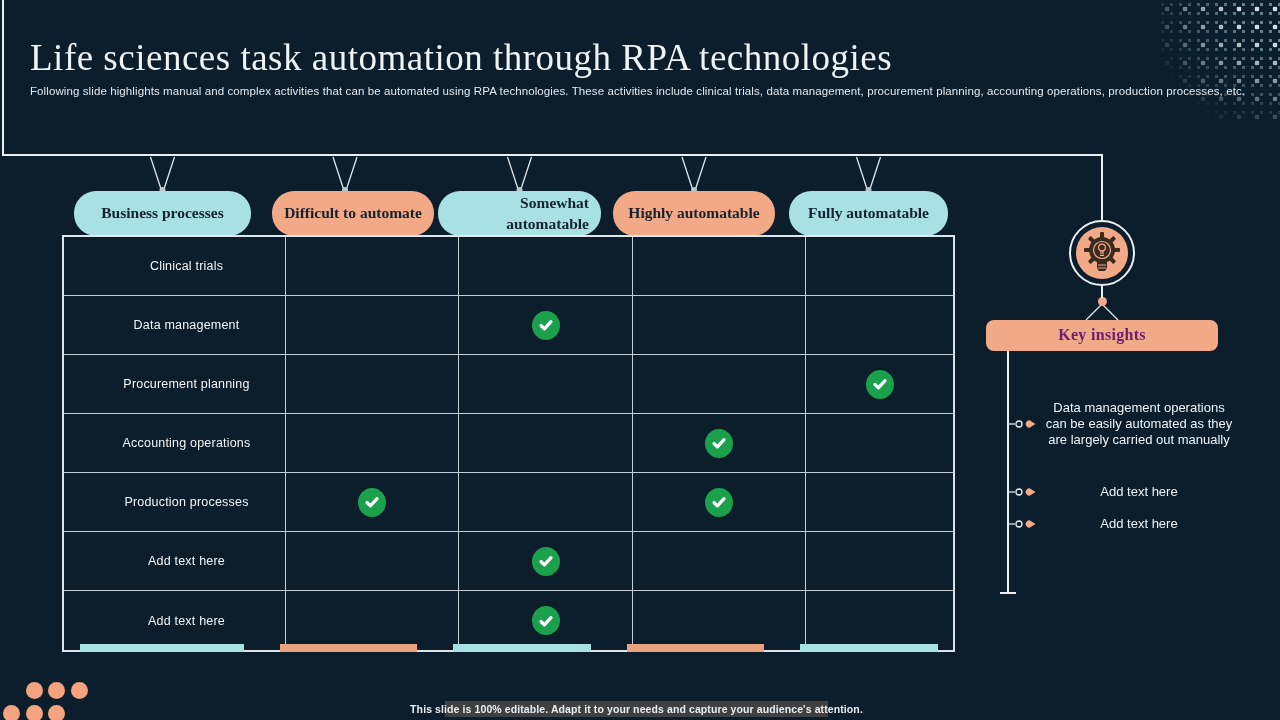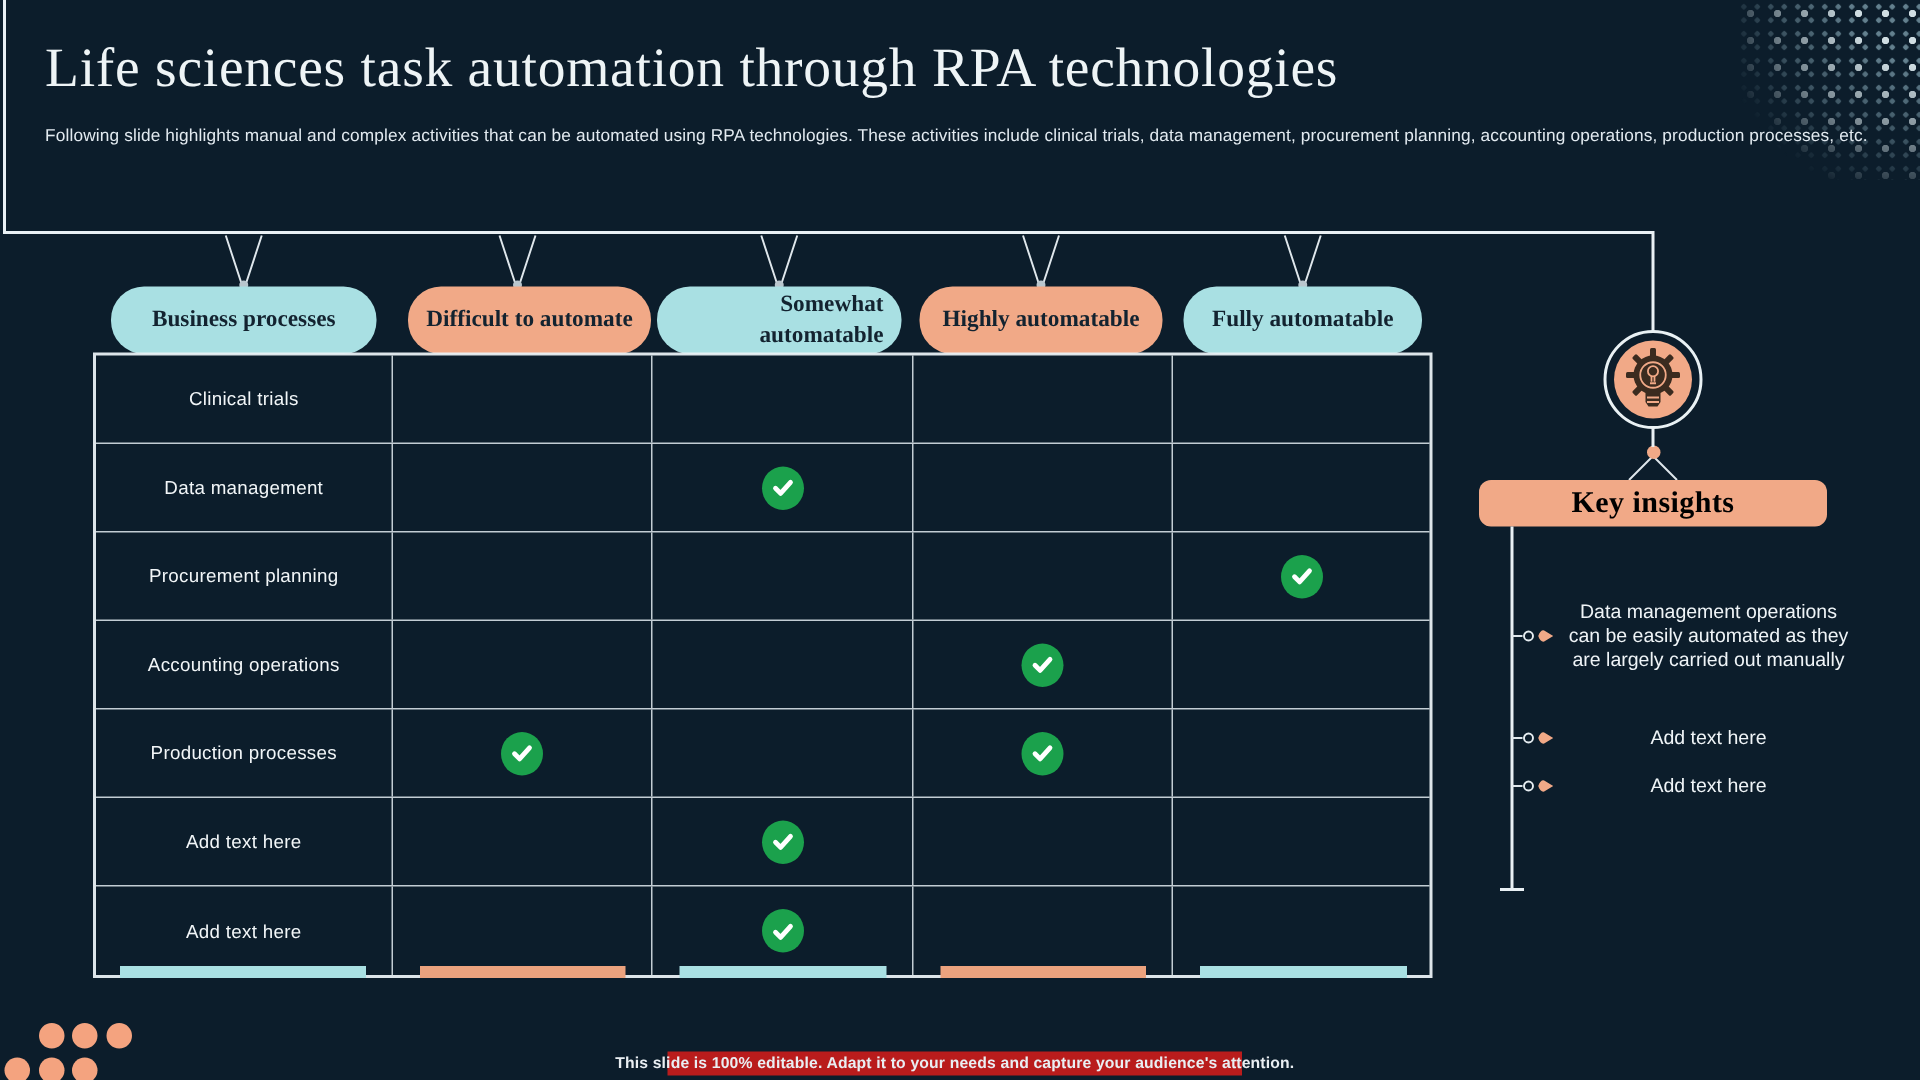--- a/index.html
+++ b/index.html
@@ -23,21 +23,21 @@
     position:absolute; right:0; top:0; width:122px; height:120px;
     background-image:
       radial-gradient(circle, #cfdde2 2.3px, transparent 2.6px),
       radial-gradient(circle, #63808e 1.6px, transparent 1.9px);
     background-size: 18px 18px, 9px 9px;
     -webkit-mask-image: radial-gradient(circle at 100% 0%, #000 25%, rgba(0,0,0,.55) 55%, transparent 80%);
     mask-image: radial-gradient(circle at 100% 0%, #000 25%, rgba(0,0,0,.55) 55%, transparent 80%);
   }
 
   .title {
-    position:absolute; left:30px; top:24px; width:1000px;
+    position:absolute; left:30px; top:36px; width:1000px;
     font-family:"Liberation Serif", serif; font-size:37px; font-weight:500;
     color:#eef4f6; letter-spacing:.5px; white-space:nowrap;
   }
   .subtitle {
     position:absolute; left:30px; top:85px; width:1160px;
     font-size:11.5px; color:#e2eaf0; white-space:nowrap; letter-spacing:.1px;
   }
 
   svg.overlay { position:absolute; left:0; top:0; width:1280px; height:720px; pointer-events:none; }
 
@@ -51,21 +51,21 @@
   .pill.teal  { background:#a9e0e3; }
   .pill.peach { background:#f1a987; }
 
   
   .matrix-table {
     position:absolute; left:62px; top:235px; width:893px;
     border:2px solid rgba(233,240,244,.95);
   }
   .trow {
     display:grid; grid-template-columns:198px 173px 174px 173px 1fr;
-    height:59px; border-bottom:1.5px solid rgba(228,236,242,.85);
+    height:59px; border-bottom:1.5px solid rgba(228,236,242,.85);padding-left:24px;
   }
   .trow:last-child { border-bottom:none; }
   .tcell {
     border-right:1.5px solid rgba(228,236,242,.85);
     display:flex; align-items:center; justify-content:center;
   }
   .tcell:last-child { border-right:none; }
   .tcell.label-cell { font-size:12.5px; color:#f2f6f8; letter-spacing:.2px; }
   .check {
     width:28px; height:29px; border-radius:50%; background:#1ba14c;
@@ -87,40 +87,40 @@
     border-radius:50%; background:#f1a987;
     display:flex; align-items:center; justify-content:center;
   }
   .badge-dot {
     position:absolute; left:1098px; top:297px; width:9px; height:9px;
     border-radius:50%; background:#f1a987;
   }
   .insight-banner {
     position:absolute; left:986px; top:320px; width:232px; height:31px;
     background:#f1a987; border-radius:8px; text-align:center;
-    font-family:"Liberation Serif", serif; font-weight:bold; font-size:20px;
-    color:#000000; line-height:30px; letter-spacing:.3px;
+    font-family:"Liberation Serif", serif; font-weight:bold; font-size:16px;
+    color:#701a75; line-height:30px; letter-spacing:.3px;
   }
   .insight-item {
     position:absolute; left:1008px; width:228px;
     display:flex; align-items:center; gap:5px;
   }
   .insight-item .insight-text { flex:1; font-size:13px; line-height:16px; color:#eff4f7;text-align:center; }
   .insight-item:nth-of-type(1) { top:400px; }
   .insight-item:nth-of-type(2) { top:484px; }
   .insight-item:nth-of-type(3) { top:516px; }
   .bullet { flex:0 0 auto; }
 
   
   .deco-dot { position:absolute; width:17px; height:17px; border-radius:50%; background:#f4a37f; }
 
   
   .slide-footer {
     position:absolute; left:445px; top:701px; width:383px; height:16px;
-    background:#b91c1c; display:flex; align-items:center; justify-content:center;
+    background:#404040; display:flex; align-items:center; justify-content:center;
   }
   .slide-footer span { font-size:10.5px; font-weight:600; color:#e9eef2; letter-spacing:.1px; white-space:nowrap; }
 </style>
 </head>
 <body>
 
 <div class="slide">
 
   <div class="line edge-left"></div>
   <div class="line frame-top"></div>

